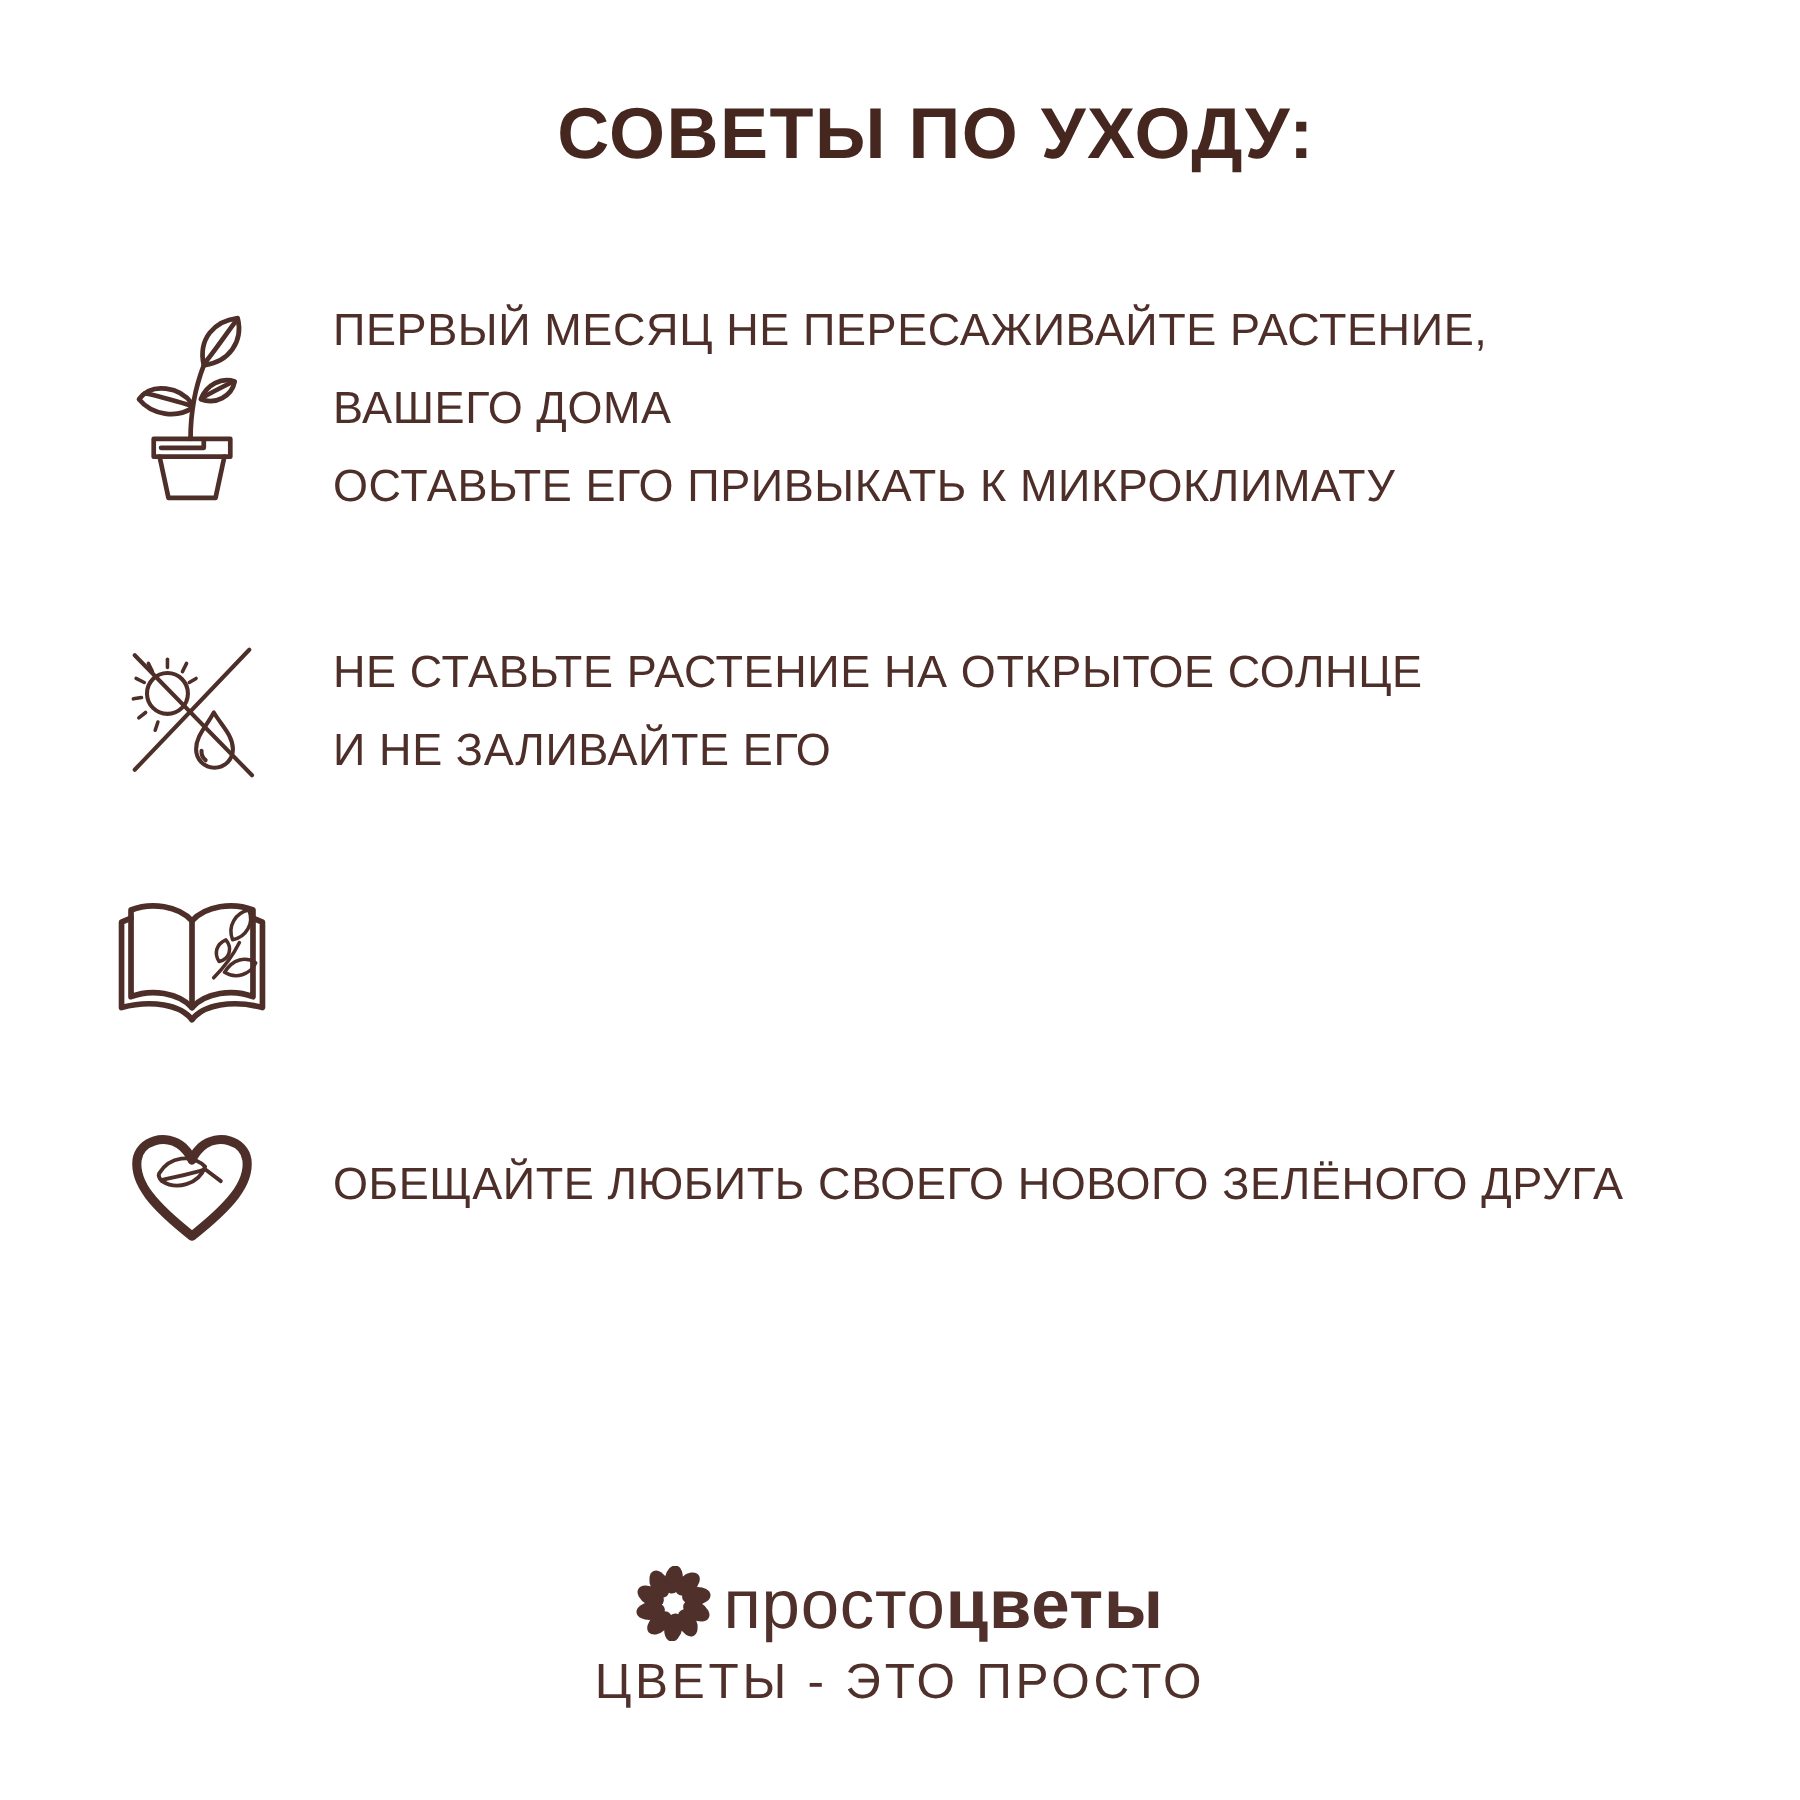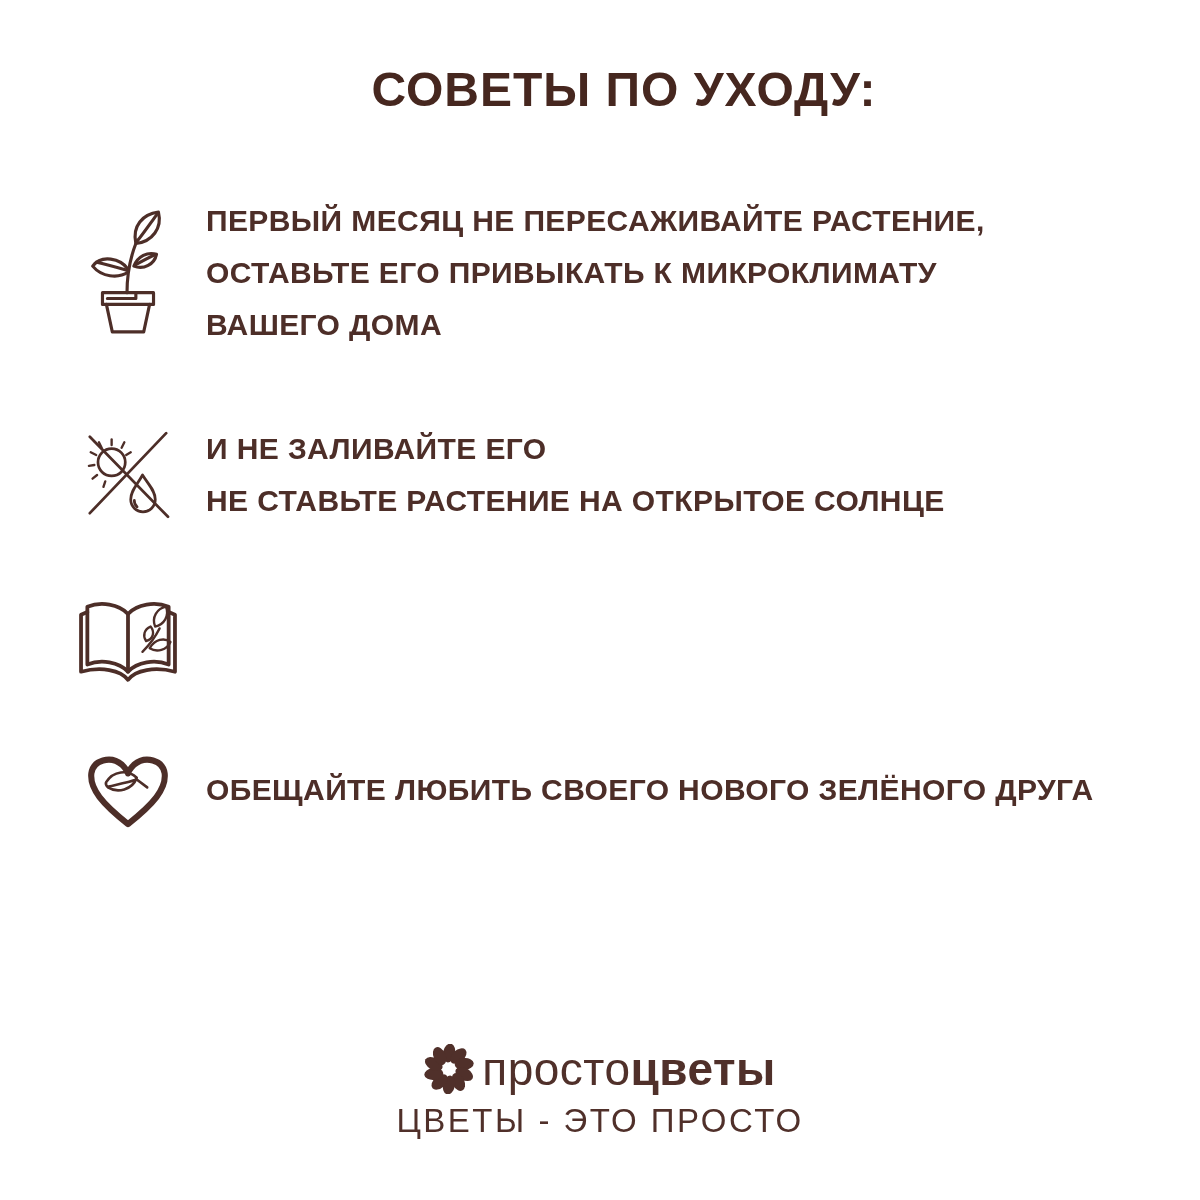--- a/index.html
+++ b/index.html
@@ -36,23 +36,23 @@
   .tip-row.r3 { margin-top: 64px; }
   .tip-row.r4 { margin-top: 56px; }
   .tip-icon {
     flex: 0 0 112px;
     width: 112px;
     display: flex;
     justify-content: center;
     align-items: center;
   }
   .tip-text {
-    margin-left: 22px;
+    margin-left: 38px;
     font-size: 30px;
-    font-weight: 700;
+    font-weight: 400;
     letter-spacing: 0.4px;
     line-height: 52px;
     color: #4d2e28;
   }
   .tip-line { white-space: nowrap; }
   .footer {
     position: absolute;
     left: 0;
     top: 1042px;
     width: 1200px;
@@ -104,22 +104,22 @@
 
         <path d="M55 63 C45 70 28 68 19 57 C28 45 47 49 55 60 Z"></path>
         <path d="M53 61 C43 58 33 55 23 53"></path>
 
         <path d="M61 57 C65 47 75 42 84 45 C82 55 71 61 61 57 Z"></path>
         <path d="M62 56 C69 52 75 49 81 46"></path>
       </svg>
     </div>
     <div class="tip-text">
       <div class="tip-line">ПЕРВЫЙ МЕСЯЦ НЕ ПЕРЕСАЖИВАЙТЕ РАСТЕНИЕ,</div>
+      <div class="tip-line">ВАШЕГО ДОМА</div>
       <div class="tip-line">ОСТАВЬТЕ ЕГО ПРИВЫКАТЬ К МИКРОКЛИМАТУ</div>
-      <div class="tip-line">ВАШЕГО ДОМА</div>
     </div>
   </div>
 
   <div class="tip-row r2">
     <div class="tip-icon">
       <svg width="100" height="100" viewBox="0 0 110 110" fill="none" stroke="#4d2e28" stroke-width="3" stroke-linecap="round" stroke-linejoin="round">
 
         <circle cx="37" cy="41" r="15"></circle>
         <g stroke-width="2.6">
           <path d="M37 16 V22"></path>
@@ -133,22 +133,22 @@
         </g>
 
         <path d="M71 55 C65 66 58 72 58 82 A 13.5 13.5 0 0 0 85 82 C85 72 77 65 71 55 Z"></path>
         <path d="M62 83 A 8 8 0 0 0 65 90"></path>
 
         <path d="M13 13 L99 101"></path>
         <path d="M97 9 L13 97"></path>
       </svg>
     </div>
     <div class="tip-text">
+      <div class="tip-line">НЕ СТАВЬТЕ РАСТЕНИЕ НА ОТКРЫТОЕ СОЛНЦЕ</div>
       <div class="tip-line">И НЕ ЗАЛИВАЙТЕ ЕГО</div>
-      <div class="tip-line">НЕ СТАВЬТЕ РАСТЕНИЕ НА ОТКРЫТОЕ СОЛНЦЕ</div>
     </div>
   </div>
 
   <div class="tip-row r3">
     <div class="tip-icon">
       <svg width="112" height="100" viewBox="0 0 124 108" fill="none" stroke="#4d2e28" stroke-width="4.2" stroke-linecap="round" stroke-linejoin="round">
 
         <path d="M62 24 C52 13 32 10 17 16 L17 80 C32 74 52 77 62 88 C72 77 92 74 107 80 L107 16 C92 10 72 13 62 24 Z"></path>
         <path d="M62 24 V88"></path>
 

